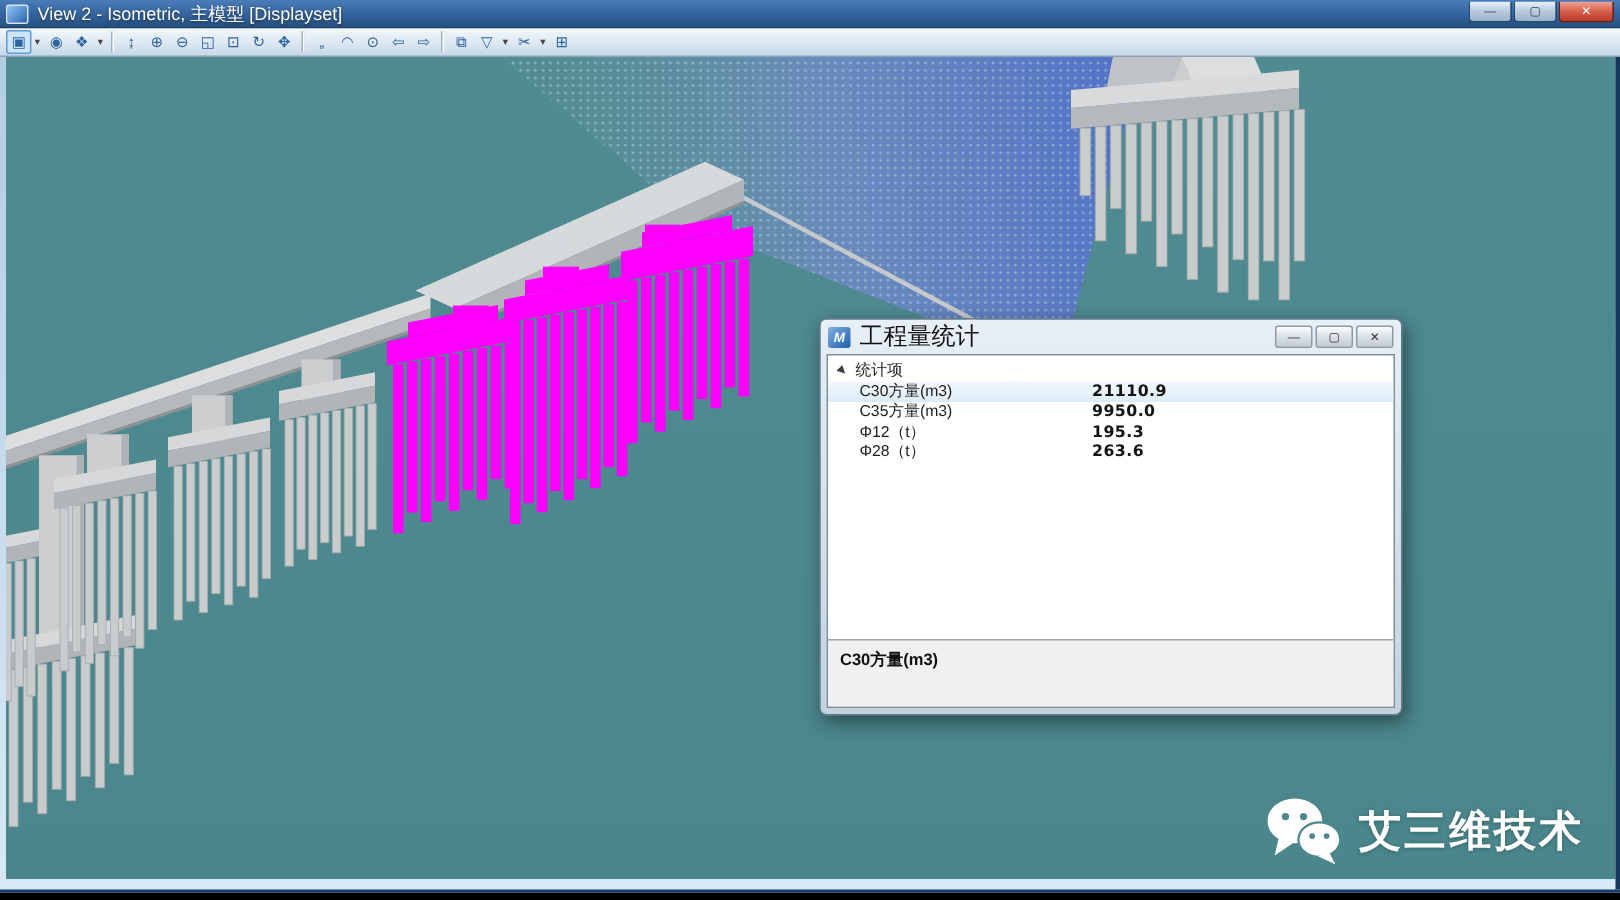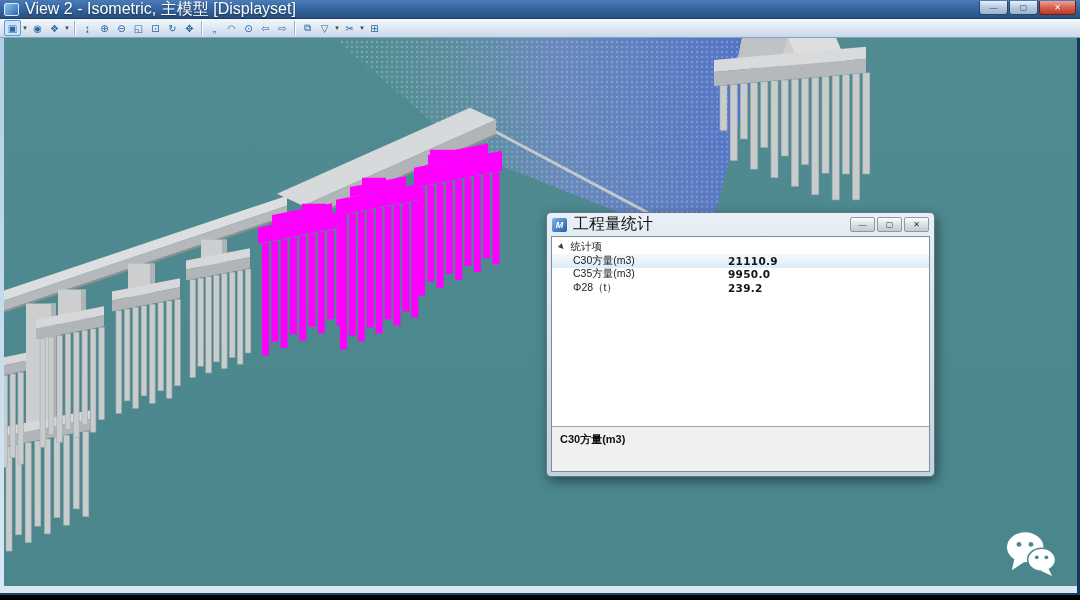--- a/index.html
+++ b/index.html
@@ -6,21 +6,21 @@
   body{width:1080px;height:600px;position:relative;background:#000;overflow:hidden;
        font-family:"Liberation Sans","DejaVu Sans",sans-serif;}
   
   .app{position:absolute;left:0;top:0;right:0;bottom:5px;background:#cfdeee;}
   .titlebar{position:absolute;left:0;top:0;right:0;height:19px;
     background:linear-gradient(#4a7cb8,#33639e 55%,#27507e);
     display:flex;align-items:center;padding:0 4px;box-sizing:border-box;
     border-bottom:1px solid #1d3f66;}
   .app-icon{width:13px;height:11px;border-radius:2px;margin-right:6px;
     background:linear-gradient(135deg,#8fc4f2,#2a66b0);border:1px solid #d7e8f8;}
-  .title-text{color:#fff;font-size:16px;text-shadow:0 1px 2px rgba(0,0,0,.5);white-space:nowrap;}
+  .title-text{color:#fff;font-size:12px;text-shadow:0 1px 2px rgba(0,0,0,.5);white-space:nowrap;}
   .win-controls{margin-left:auto;display:flex;gap:1px;align-items:flex-start;height:100%;padding-top:1px;}
   .win-btn{width:29px;height:14px;border:1px solid #25486f;border-radius:0 0 3px 3px;border-top:none;
     background:linear-gradient(#e9f1f8,#b7c9dc 50%,#9db4cc);
     color:#2c4a68;font-size:8px;line-height:13px;text-align:center;box-sizing:border-box;cursor:default;}
   .win-btn.close{width:37px;background:linear-gradient(#f0a296,#d9604e 50%,#b93a28);color:#fff;border-color:#6e1d12;}
   
   .toolbar{position:absolute;left:0;top:19px;right:0;height:19px;
     background:linear-gradient(#f3f7fb,#dce7f2 55%,#c8d8e8);
     border-bottom:1px solid #8aa3bd;display:flex;align-items:center;padding:0 4px;box-sizing:border-box;}
   .tb-btn{width:17px;height:16px;display:flex;align-items:center;justify-content:center;
@@ -310,32 +310,37 @@
       </div>
     <div class="trow selected">
           <span class="lbl">C30方量(m3)</span>
           <span class="val">21110.9</span>
         </div>
         <div class="trow">
           <span class="lbl">C35方量(m3)</span>
           <span class="val">9950.0</span>
         </div>
         <div class="trow">
+          <span class="lbl">Φ12（t）</span>
+          <span class="val">195.3</span>
+        </div>
+        <div class="trow">
           <span class="lbl">Φ28（t）</span>
-          <span class="val">239.2</span>
+          <span class="val">263.6</span>
         </div>
       </div>
     <div class="dlg-detail">C30方量(m3)</div>
   </div>
 </div>
 
 <div class="watermark">
   <svg width="50" height="48" viewBox="0 0 52 48">
     <ellipse cx="20" cy="17" rx="19" ry="15.5" fill="#fff"></ellipse>
     <polygon points="9,28 6,41 21,31" fill="#fff"></polygon>
     <circle cx="13.5" cy="14" r="2.5" fill="#4d888f"></circle>
     <circle cx="26" cy="14" r="2.5" fill="#4d888f"></circle>
     <ellipse cx="37" cy="30" rx="14.5" ry="12" fill="#fff" stroke="#4d888f" stroke-width="1.6"></ellipse>
     <polygon points="44,39 48,47 36,41.5" fill="#fff"></polygon>
     <circle cx="32" cy="27.5" r="2" fill="#4d888f"></circle>
     <circle cx="42" cy="27.5" r="2" fill="#4d888f"></circle>
   </svg>
+  <span class="wm-text">艾三维技术</span>
 </div>
 
 </body></html>

